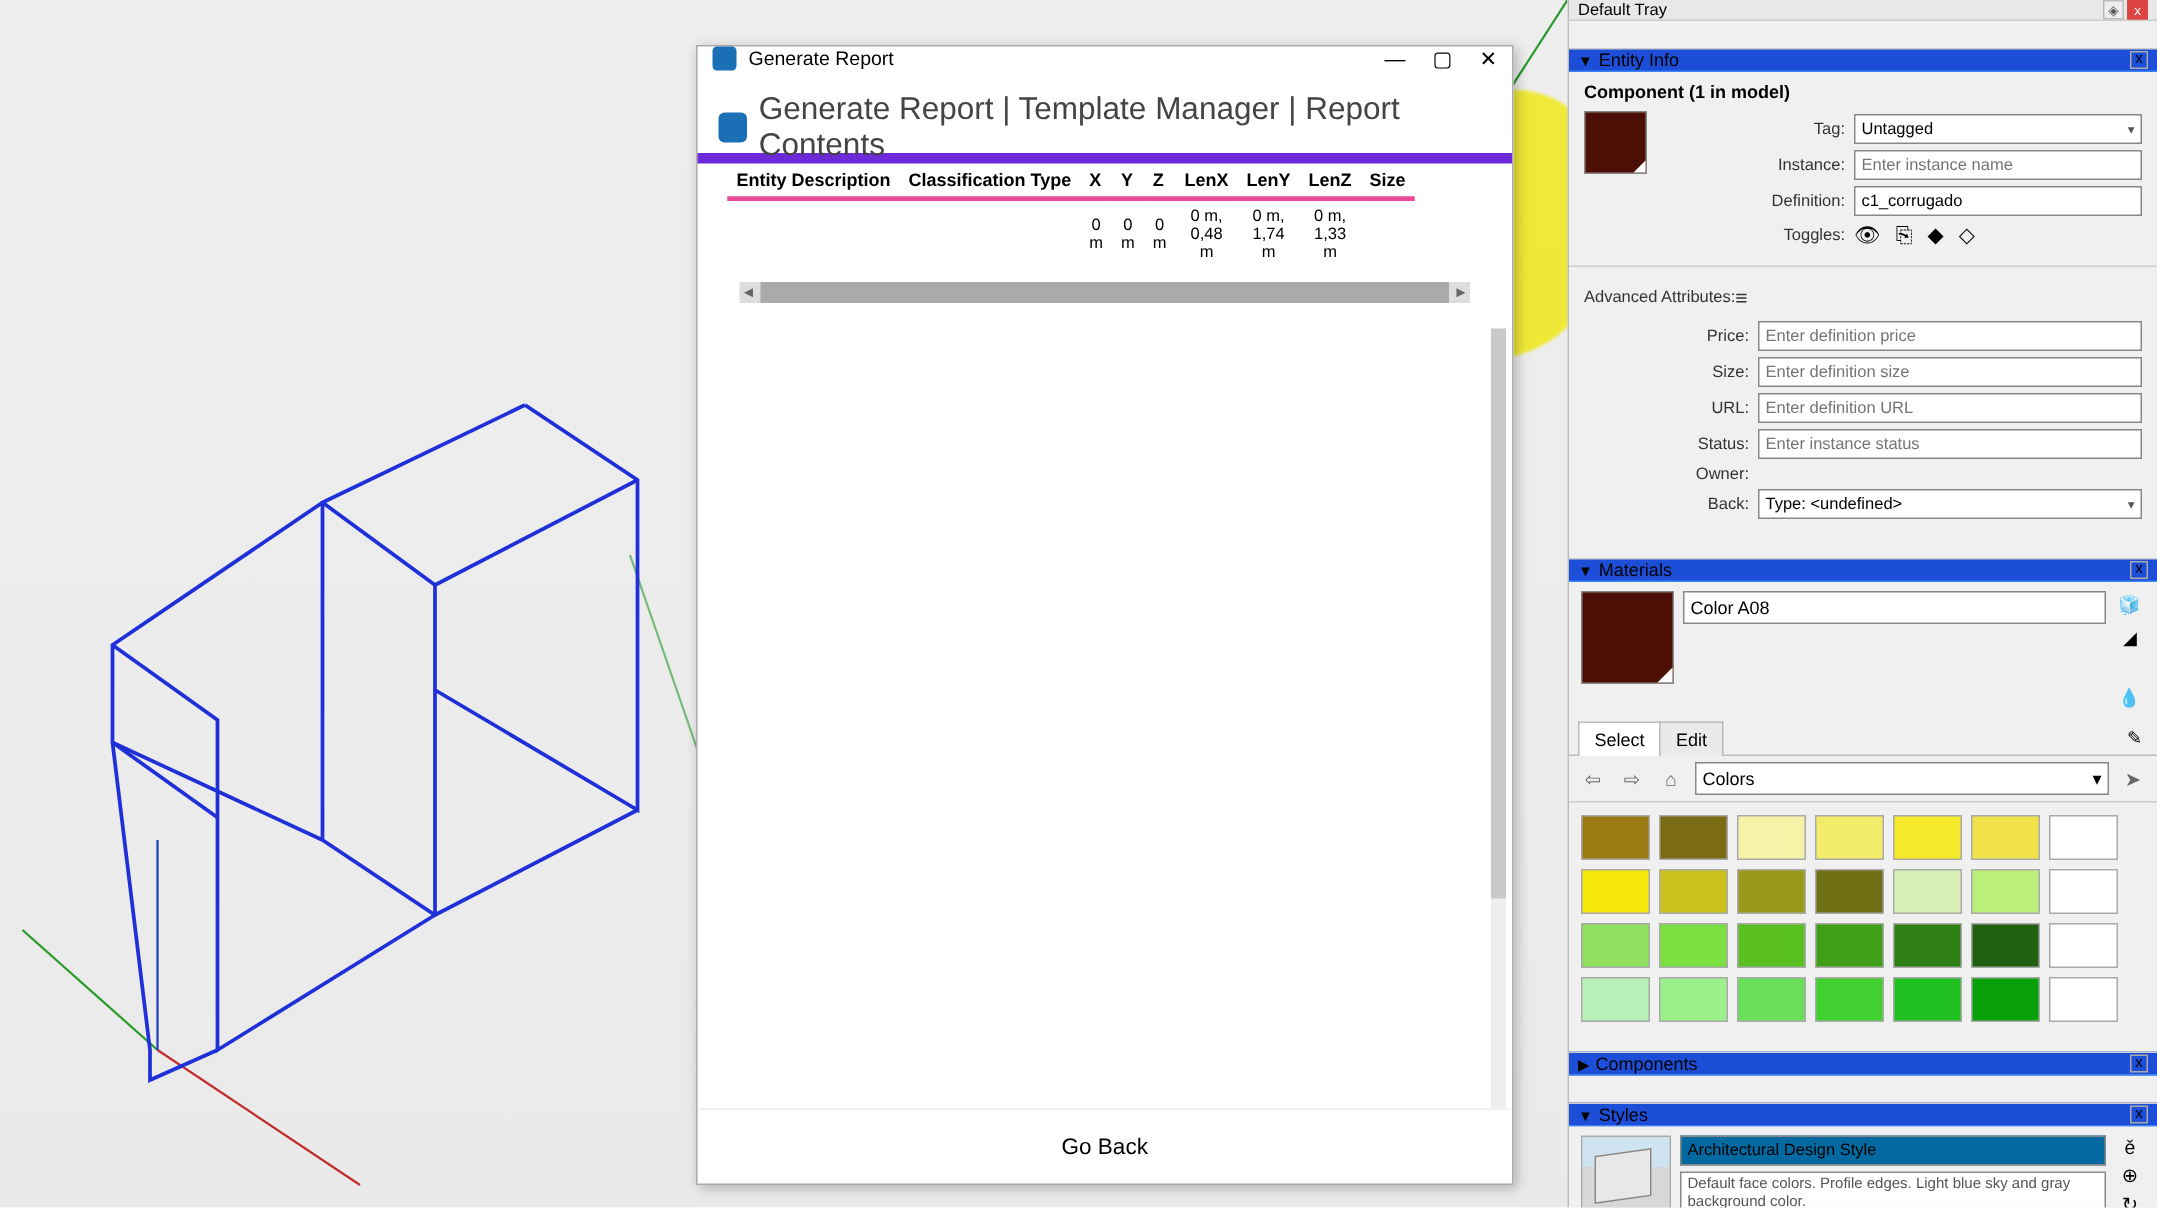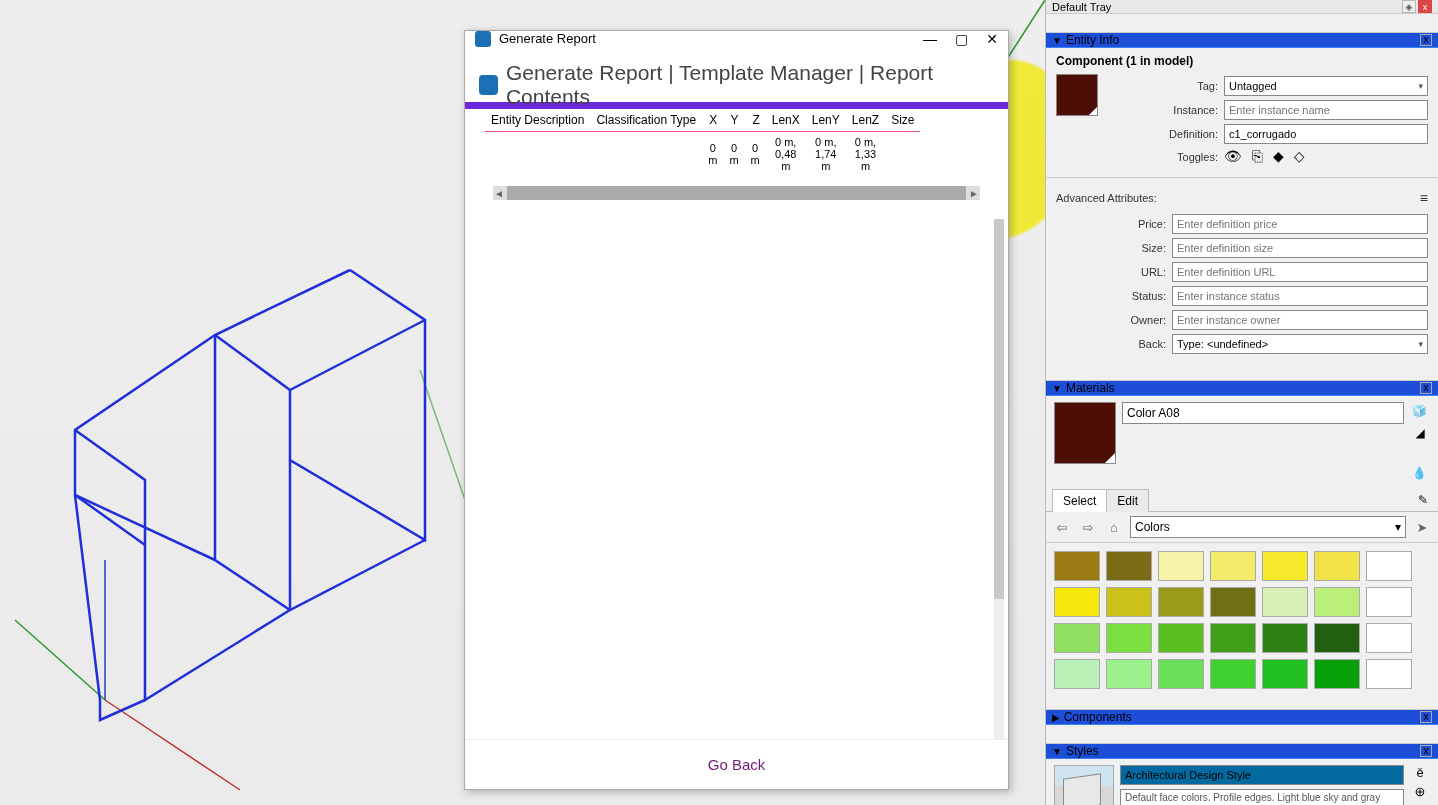--- a/index.html
+++ b/index.html
@@ -15,21 +15,21 @@
   .dlg-titlebar .icon { width:16px; height:16px; background:#1a6fb5; border-radius:3px; margin-right:8px; display:inline-block;}
   .dlg-titlebar .title { flex:1; }
   .dlg-winbtns { display:flex; gap:18px; font-size:14px; }
   .dlg-winbtns span { cursor:pointer; }
   .dlg-header { height:42px; border-bottom:7px solid #6d28d9; display:flex; align-items:center; padding:0 14px; font-size:21px; color:#444;}
   .dlg-header .icon2 { width:20px; height:20px; background:#1a6fb5; border-radius:4px; margin-right:8px;}
   .dlg-body { flex:1; position:relative; overflow:hidden;}
   .report-title { text-align:center; font-size:22px; color:#bbb; margin:18px 0 8px;}
   .report-table-wrap { padding:0 20px; overflow-x:auto;}
   .report-table { border-collapse:collapse; font-size:12px; width:auto;}
-  .report-table th { font-weight:normal; padding:4px 6px; white-space:nowrap; text-align:right; border-bottom:1px solid #ec4899;}
+  .report-table th { font-weight:bold; padding:4px 6px; white-space:nowrap; text-align:left; border-bottom:3px solid #ec4899;}
   .report-table td { padding:4px 6px; white-space:pre; text-align:center; vertical-align:middle; font-size:11px;}
   .scrollbar-h { height:14px; background:#ddd; margin:10px 28px 0; position:relative; display:flex; align-items:center;}
   .scrollbar-h .arrow { width:12px; text-align:center; color:#666; font-size:10px; cursor:pointer;}
   .scrollbar-h .thumb { flex:1; background:#aaa; height:14px; margin:0 2px;}
   .dlg-footer { height:50px; display:flex; align-items:center; justify-content:center; color:#2a7fd4; font-size:15px; border-top:1px solid #eee;}
   .vscroll { position:absolute; right:4px; top:110px; width:10px; height:600px; background:#eee;}
   .vscroll .vthumb { width:100%; height:380px; background:#c9c9c9; position:absolute; top:0;}
   .tray { position:absolute; right:0; top:0; width:393px; height:805px; background:#f0f0f0; border-left:1px solid #bbb; z-index:10; font-size:12px; display:flex; flex-direction:column;}
   .tray-title { height:16px; background:#e8e8e8; border-bottom:1px solid #ccc; padding:0 6px; font-size:11px; display:flex; align-items:center; justify-content:space-between;}
   .tray-title-btns { display:flex; gap:2px;}
@@ -42,21 +42,21 @@
   .entity-summary { font-weight:bold; font-size:12px; padding:6px 10px;}
   .entity-row { display:flex; align-items:center; padding:2px 10px; gap:6px;}
   .entity-row label { width:110px; text-align:right; font-size:11px; color:#333;}
   .entity-input { flex:1; height:20px; border:1px solid #888; background:#fff; font-size:11px; padding:0 4px;}
   .entity-select { flex:1; height:20px; border:1px solid #888; background:#fff; font-size:11px; padding:0 4px; display:flex; align-items:center; justify-content:space-between;}
   .entity-select .caret { font-size:9px; color:#555;}
   .swatch { width:42px; height:42px; background:#4d0f05; border:1px solid #888; position:relative; margin-right:6px;}
   .swatch::after { content:''; position:absolute; right:0; bottom:0; width:0; height:0; border-left:8px solid transparent; border-bottom:8px solid #fff;}
   .toggles { display:flex; gap:10px; font-size:14px;}
   .hr { height:1px; background:#ccc; margin:6px 0;}
-  .adv-head { padding:6px 10px; font-size:11px; color:#333; display:flex; justify-content:space-between; align-items:center;}
+  .adv-head { padding:6px 10px; font-size:11px; color:#333; display:flex; align-items:center;}
   .adv-head .menu { font-size:14px;}
   .materials-panel { background:#f0f0f0;}
   .mat-top { display:flex; padding:6px 8px; gap:6px;}
   .mat-swatch { width:62px; height:62px; background:#4d0f05; border:1px solid #888; position:relative;}
   .mat-swatch::after { content:''; position:absolute; right:0; bottom:0; width:0; height:0; border-left:10px solid transparent; border-bottom:10px solid #fff;}
   .mat-name { flex:1; height:22px; border:1px solid #888; background:#fff; padding:0 4px; font-size:12px; display:flex; align-items:center;}
   .mat-side { width:20px; display:flex; flex-direction:column; gap:4px; align-items:center;}
   .mat-side .mi { width:18px; height:18px; font-size:12px; display:flex; align-items:center; justify-content:center;}
   .mat-tabs { display:flex; border-bottom:1px solid #bbb; padding:0 6px; align-items:flex-end; justify-content:space-between;}
   .mat-tabs-l { display:flex;}
@@ -163,42 +163,42 @@
     <div class="scrollbar-h">
       <span class="arrow">◄</span>
       <div class="thumb"></div>
       <span class="arrow">►</span>
     </div>
     <div class="vscroll">
         <div class="vthumb"></div>
       </div>
   </div>
   <div class="dlg-footer">
-    <a href="#" style="text-decoration:none; color:#701a75;">Go Back</a>
+    <a href="#" style="text-decoration:none; color:#000000;">Go Back</a>
   </div>
 </div>
 
 <div class="highlight-blob panel"></div>
 
 <div class="tray">
   <div class="tray-title">
     <span>Default Tray</span>
     <div class="tray-title-btns">
       <span class="tb">◈</span>
       <span class="tb close">x</span>
     </div>
   </div>
 
   <div class="panel-head">
     <span><span class="arrow">▼</span><span>Entity Info</span></span>
     <span class="x">x</span>
   </div>
   <div class="entity-panel">
     <div class="entity-summary">Component (1 in model)</div>
-    <div style="display:flex; padding:0 10px 4px; gap:4px;">
+    <div style="display:flex; padding:0 10px 4px; gap:16px;">
       <div class="swatch"></div>
       <div style="flex:1;">
         <div class="entity-row" style="padding:2px 0;">
           <label>Tag:</label>
           <div class="entity-select">
               <span>Untagged</span>
               <span class="caret">▾</span>
             </div>
         </div>
         <div class="entity-row" style="padding:2px 0;">
@@ -236,21 +236,20 @@
     <div class="entity-row">
         <label>URL:</label>
         <input class="entity-input" placeholder="Enter definition URL" style="">
       </div>
     <div class="entity-row">
         <label>Status:</label>
         <input class="entity-input" placeholder="Enter instance status" style="">
       </div>
     <div class="entity-row">
         <label>Owner:</label>
-        <input class="entity-input" placeholder="Enter instance owner" style="">
       </div>
     <div class="entity-row" style="padding-bottom:8px;">
         <label>Back:</label>
         <div class="entity-select">
           <span>Type: &lt;undefined&gt;</span>
           <span class="caret">▾</span>
         </div>
       </div>
   </div>
 

